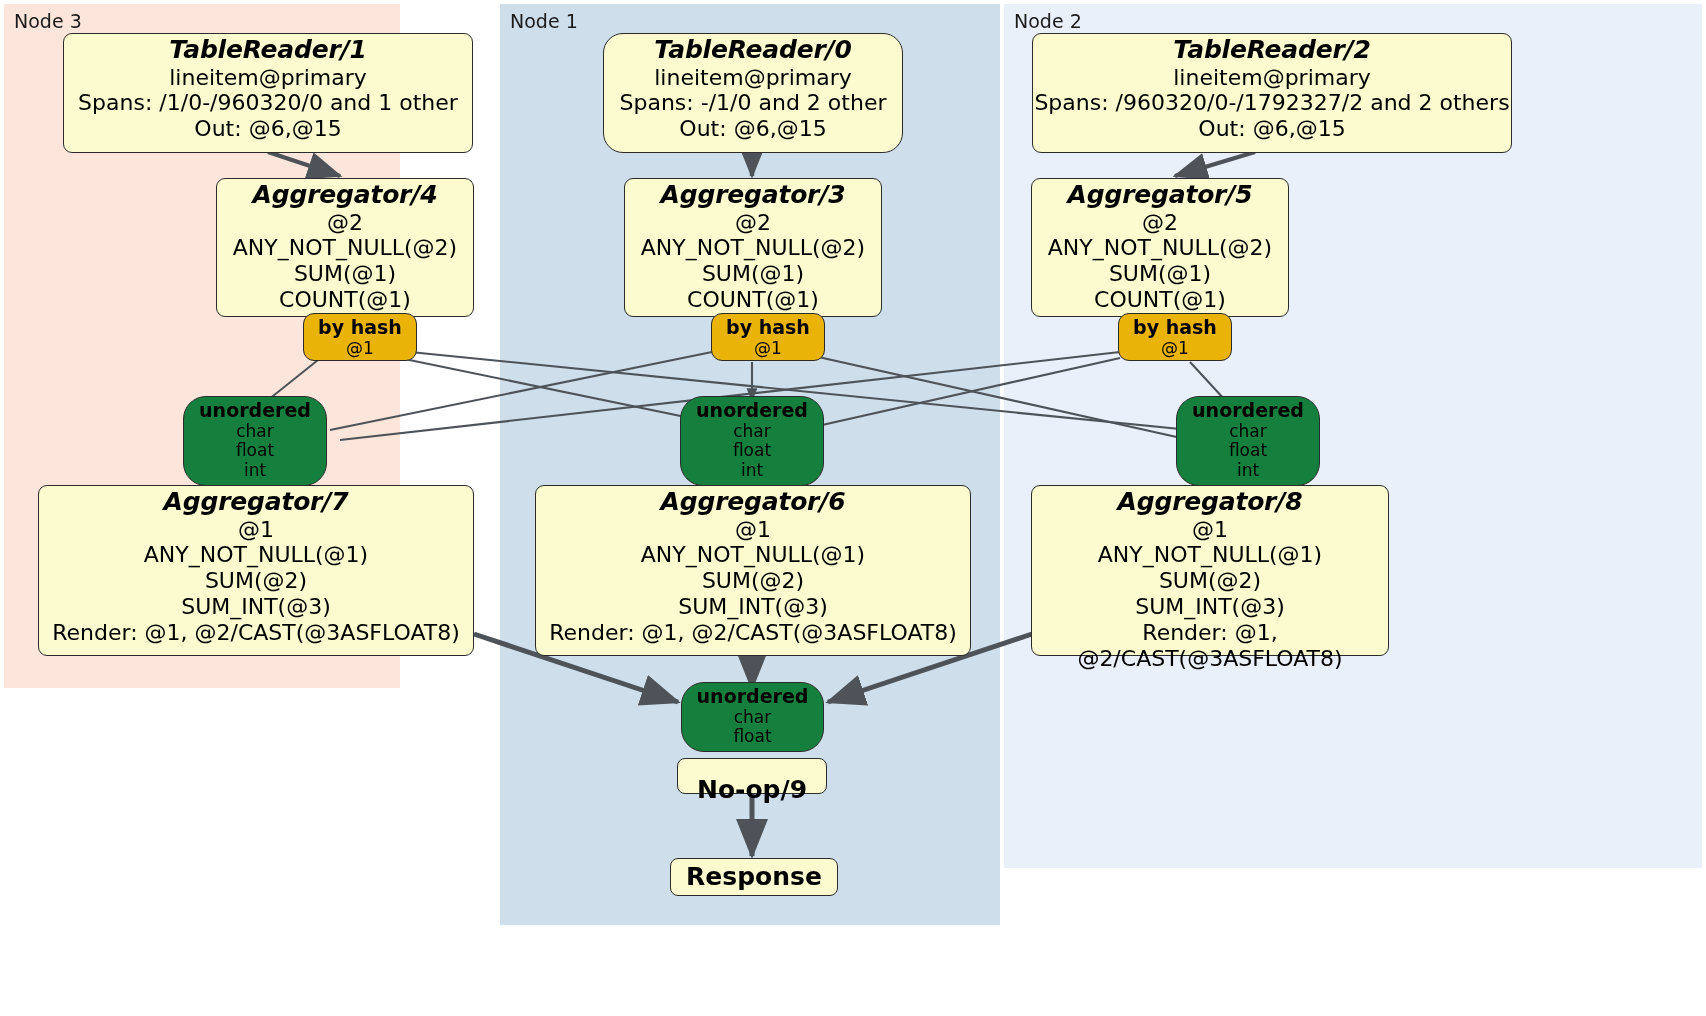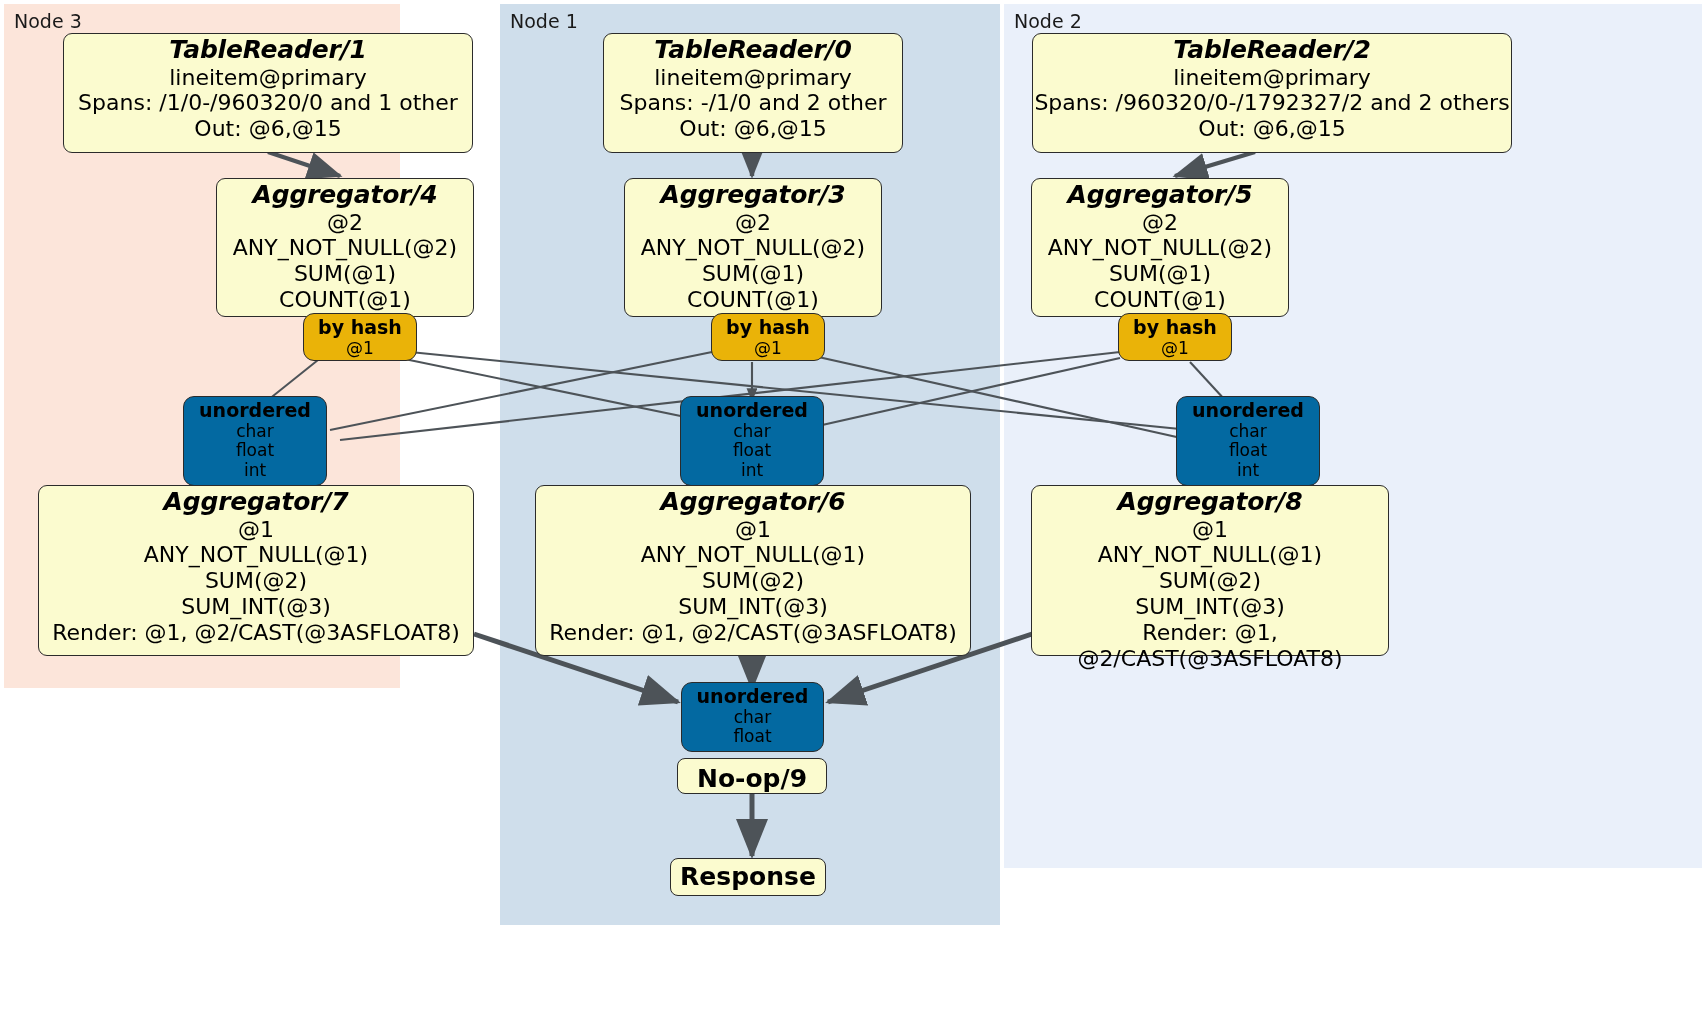--- a/index.html
+++ b/index.html
@@ -13,21 +13,21 @@
 
   .gbox{position:absolute;box-sizing:border-box;text-align:center;
         border:1.6px solid #2b2b2b;border-radius:9px;
         background:#fbfbcf;color:#000;line-height:1.18;}
   .gbox .ttl{font-weight:bold;font-size:25px;letter-spacing:-.2px;display:block;margin-top:1px;font-style:italic;}
   .gbox .ln{font-size:22px;display:block;}
 
   .router{position:absolute;box-sizing:border-box;text-align:center;
           border:1.6px solid #2b2b2b;border-radius:11px;line-height:1.15;}
   .router.hash{background:#eab308;margin-left:16px;}
-  .router.unord{background:#0369a1;}
+  .router.unord{background:#15803d;border-radius:23px;}
   .router .rt{font-weight:bold;font-size:19px;display:block;margin-top:3px;}
   .router .rl{font-size:17px;display:block;}
 
   .pill{position:absolute;box-sizing:border-box;text-align:center;
         border:1.6px solid #2b2b2b;border-radius:8px;background:#fbfbcf;}
   .pill .ttl{font-weight:bold;font-size:25px;display:block;}
 </style>
 </head>
 <body>
 
@@ -76,21 +76,21 @@
     <path d="M752,792 L752,856" stroke="#4d5358" stroke-width="5" fill="none" marker-end="url(#ah)"></path>
   </svg>
 
   <div class="gbox" style="left:63px;top:33px;width:410px;height:120px;">
     <span class="ttl">TableReader/1</span>
     <span class="ln">lineitem@primary</span>
     <span class="ln">Spans: /1/0-/960320/0 and 1 other</span>
     <span class="ln">Out: @6,@15</span>
   </div>
 
-  <div class="gbox" style="left:603px;top:33px;width:300px;height:120px;">
+  <div class="gbox" style="left:603px;top:33px;width:300px;height:120px;border-radius:20px;">
     <span class="ttl">TableReader/0</span>
     <span class="ln">lineitem@primary</span>
     <span class="ln">Spans: -/1/0 and 2 other</span>
     <span class="ln">Out: @6,@15</span>
   </div>
 
   <div class="gbox" style="left:1032px;top:33px;width:480px;height:120px;">
     <span class="ttl">TableReader/2</span>
     <span class="ln">lineitem@primary</span>
     <span class="ln">Spans: /960320/0-/1792327/2 and 2 others</span>
@@ -179,21 +179,21 @@
     <span class="ln">SUM_INT(@3)</span>
     <span class="ln">Render: @1, @2/CAST(@3ASFLOAT8)</span>
   </div>
 
   <div class="router unord" style="left:681px;top:682px;width:143px;height:70px;">
     <span class="rt">unordered</span>
     <span class="rl">char</span>
     <span class="rl">float</span>
   </div>
 
-  <div class="pill" style="left:677px;top:758px;width:150px;height:36px;padding-top:5px;">
+  <div class="pill" style="left:677px;top:758px;width:150px;height:36px;padding-top:16px;">
     <span class="ttl">No-op/9</span>
   </div>
 
-  <div class="pill" style="left:670px;top:858px;width:156px;height:38px;padding-top:3px;">
+  <div class="pill" style="left:670px;top:858px;width:168px;height:38px;padding-top:3px;">
     <span class="ttl">Response</span>
   </div>
 
 </div>
 
 </body></html>

